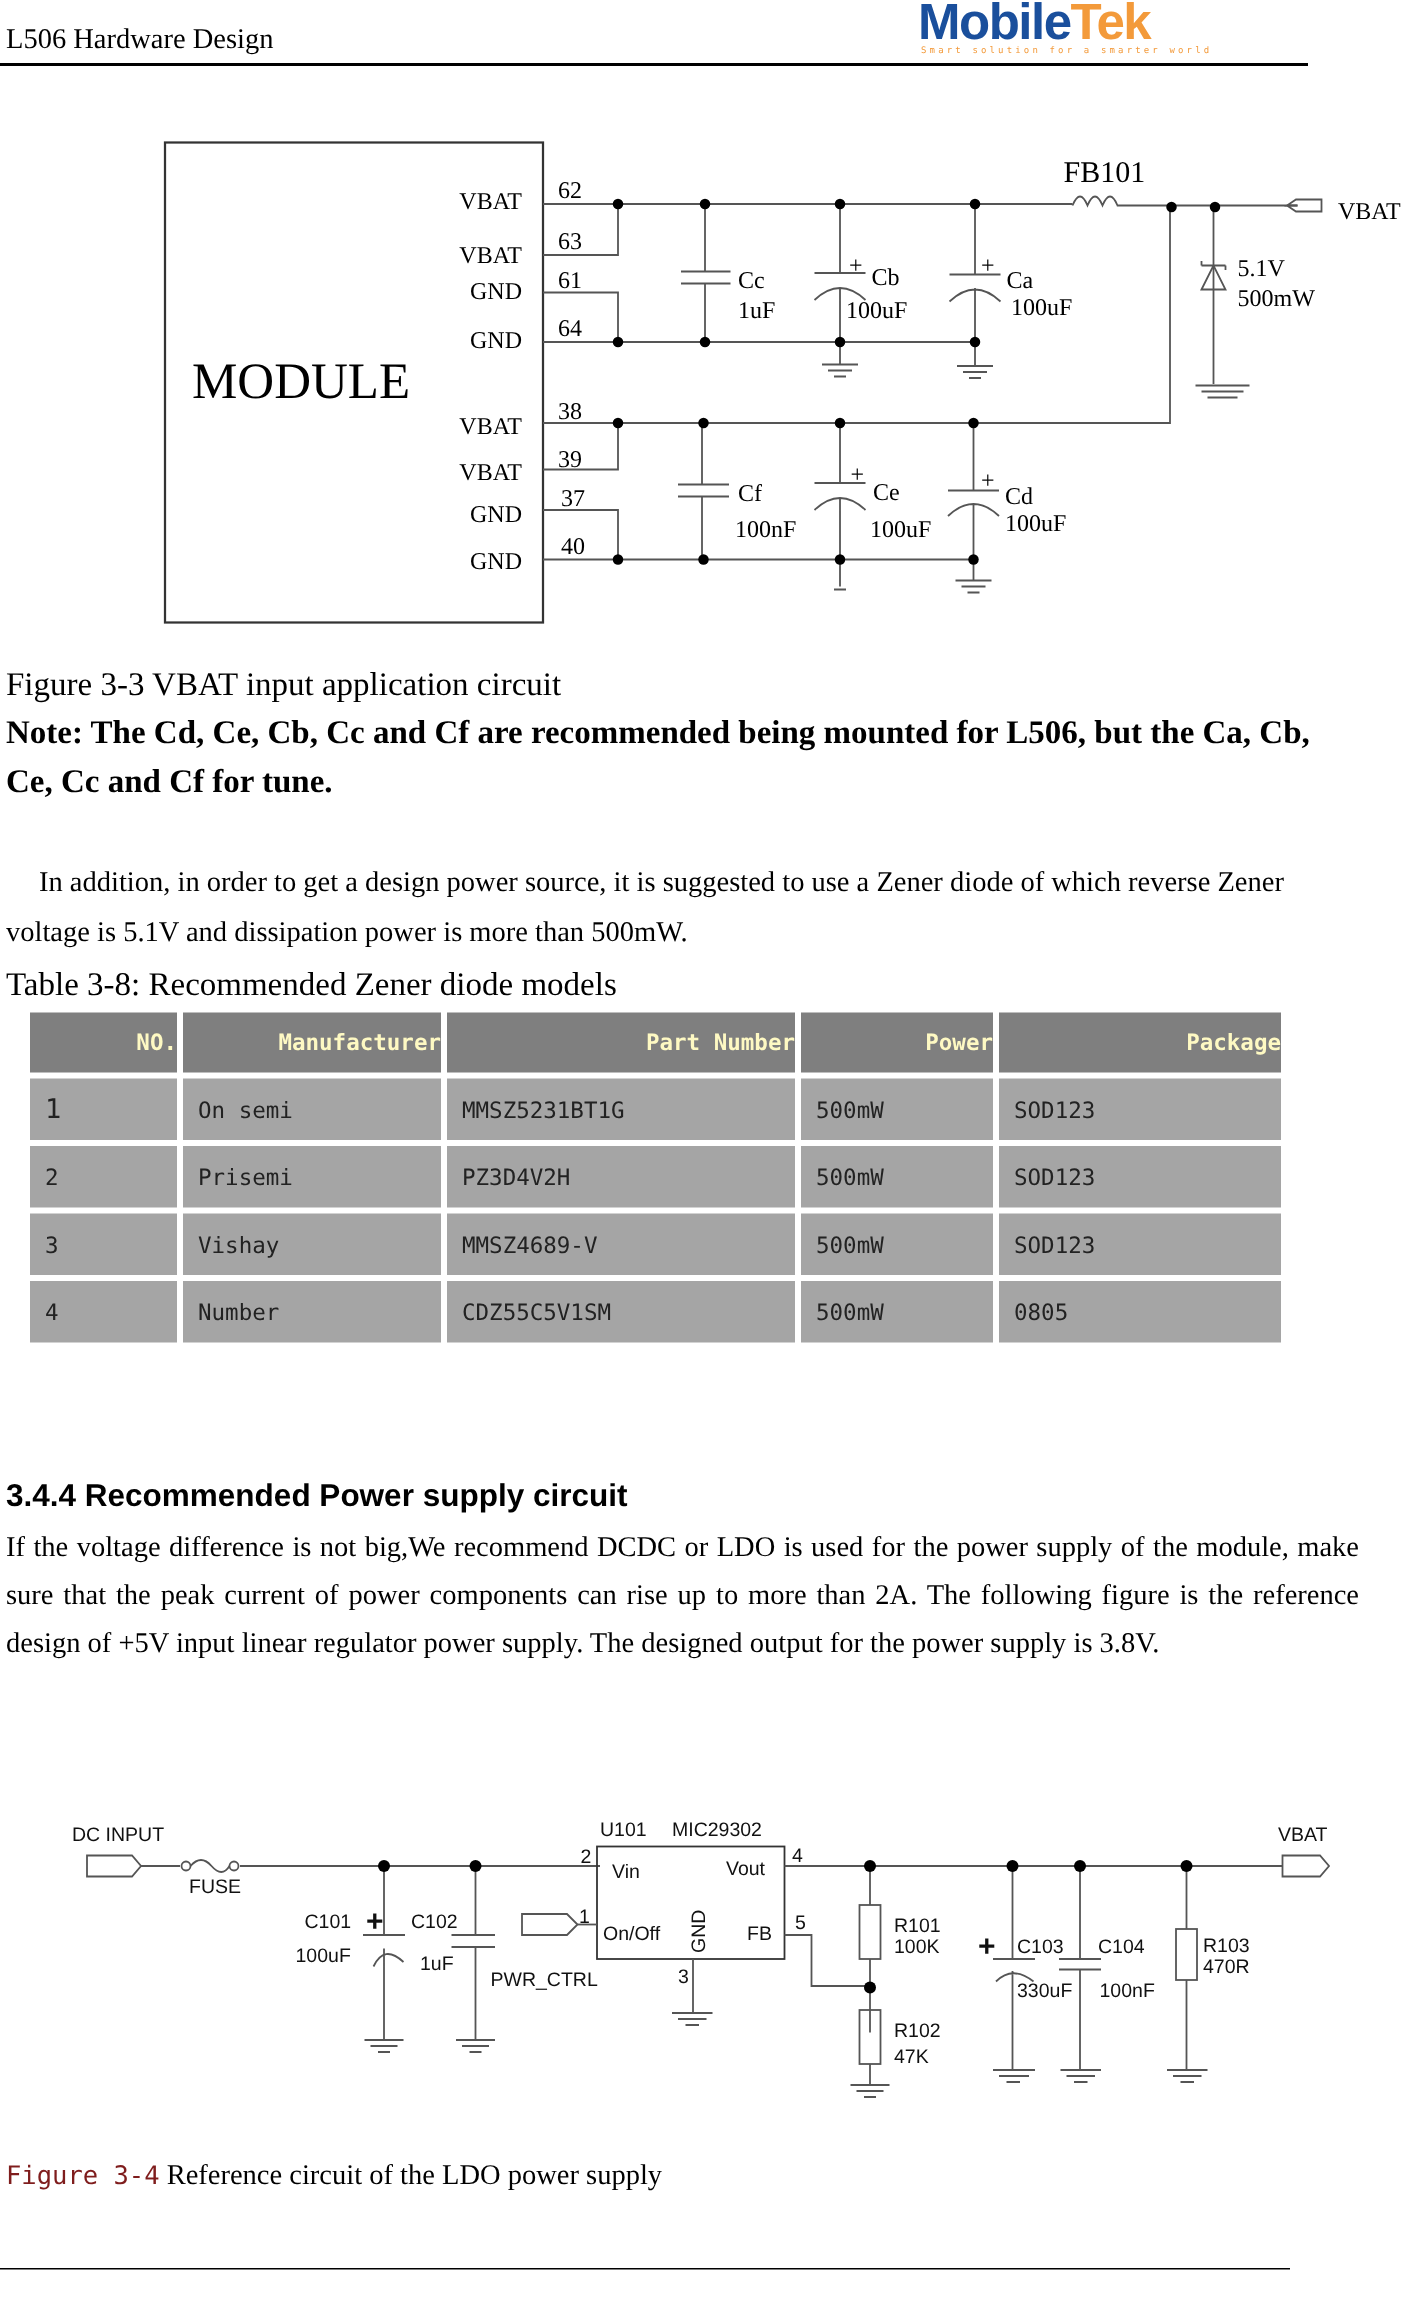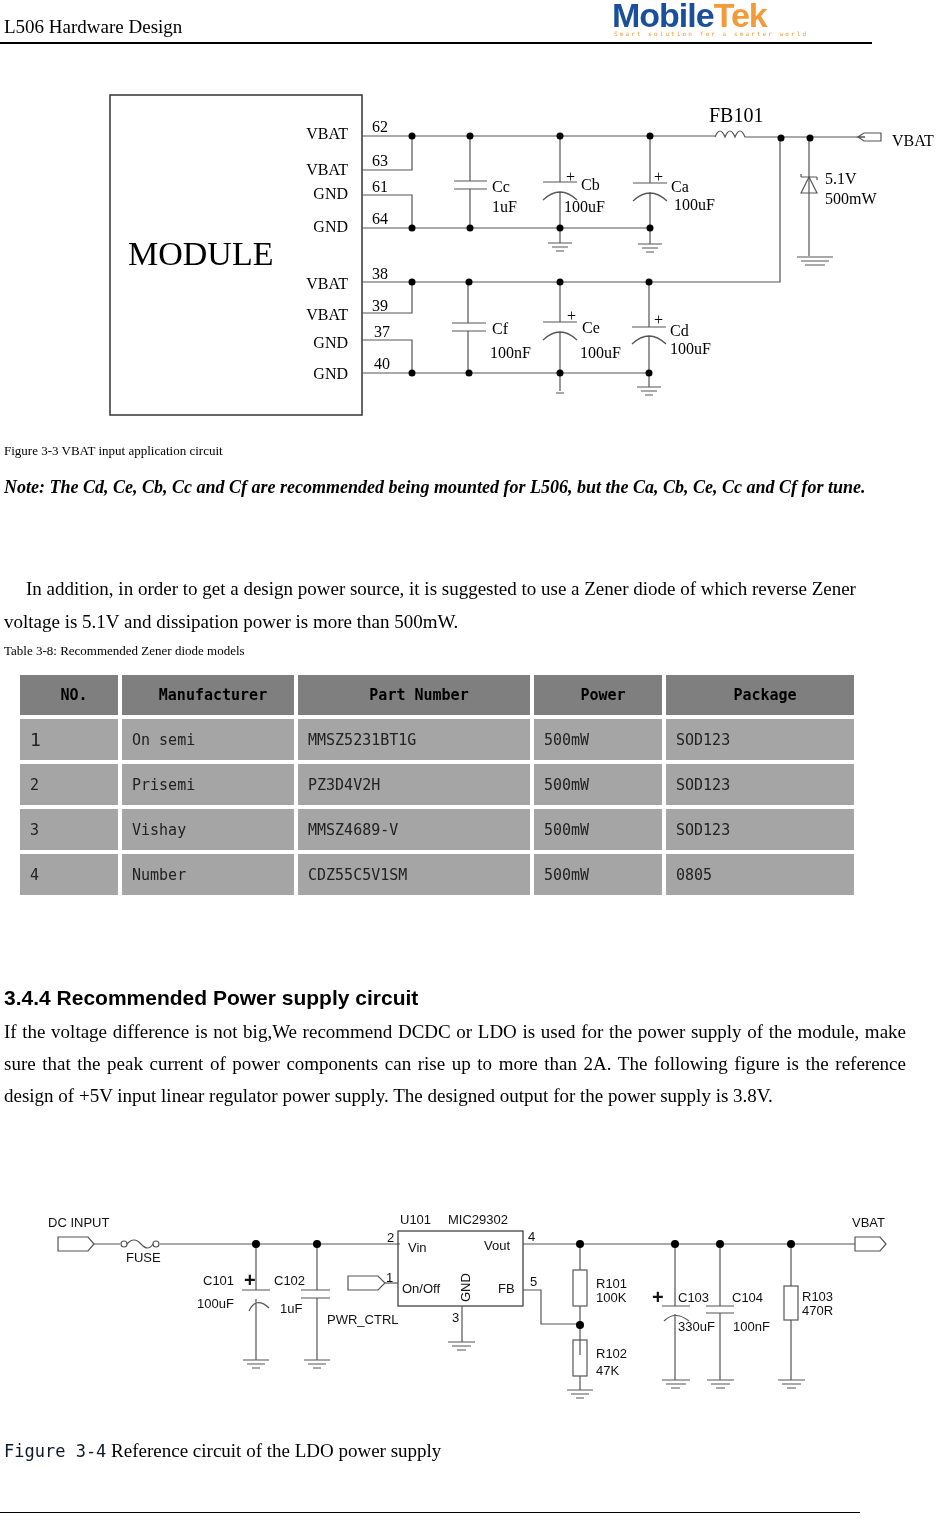--- a/index.html
+++ b/index.html
@@ -5,30 +5,30 @@
   html, body { margin:0; padding:0; background:#fff; }
   body { width:940px; height:1540px; position:relative; overflow:hidden; font-family:"Liberation Serif", serif; color:#000; }
   .abs { position:absolute; }
   .hdr-title { left:4px; top:16px; font-size:19px; }
   .hdr-line { left:0; top:42px; width:872px; height:2px; background:#000; }
   .logo { left:612px; top:0px; width:205px; height:40px; }
   .logo .brand { position:absolute; left:0; top:-4px; font-family:"Liberation Sans", sans-serif; font-size:34px; font-weight:bold; letter-spacing:-1px; }
   .logo .tag { position:absolute; left:2px; top:30px; font-family:"DejaVu Sans Mono", monospace; font-size:6px; letter-spacing:2.1px; color:#f39a3a; white-space:nowrap; }
   svg text { font-family:"Liberation Serif", serif; }
   .sch2 text { font-family:"Liberation Sans", sans-serif; }
-  .cap { font-size:13px; }
-  .note { font-size:18px; font-weight:bold; font-style:italic; line-height:33px; width:880px; }
+  .cap { font-size:22px; }
+  .note { font-size:22px; font-weight:bold; line-height:33px; width:880px; }
   .para { font-size:19px; line-height:33px; }
   table.zt { position:absolute; left:16px; top:671px; border-collapse:separate; border-spacing:4px 4px; font-family:"DejaVu Sans Mono", monospace; font-size:15px; }
-  table.zt th { background:#7f7f7f; color:#000000; font-weight:bold; text-align:center; height:40px; padding:0 0 0 10px; font-size:15px; }
+  table.zt th { background:#7f7f7f; color:#fef9c3; font-weight:bold; text-align:right; height:40px; padding:0 0 0 10px; font-size:15px; }
   table.zt td { background:#a5a5a5; color:#222; text-align:left; height:41px; padding:0 0 0 10px; }
   .h3 { left:4px; top:986px; font-family:"Liberation Sans", sans-serif; font-weight:bold; font-size:21px; }
   .body2 { left:4px; top:1016px; width:902px; font-size:19px; line-height:32px; text-align:justify; }
   .fig4 { left:4px; top:1440px; font-size:19px; }
-  .fig4 .mono { font-family:"DejaVu Sans Mono", monospace; color:#0f172a; font-size:17px; }
+  .fig4 .mono { font-family:"DejaVu Sans Mono", monospace; color:#7f1d1d; font-size:17px; }
   .ftr-line { left:0; top:1512px; width:860px; height:1px; background:#000; }
   .ftr { left:10px; top:1517px; font-size:19px; word-spacing:6px;margin-top:28px; }
 </style>
 </head>
 <body>
 
 <div class="abs hdr-title">L506 Hardware Design</div>
 <div class="abs logo">
   <div class="brand"><span style="color:#1a4f9c">Mobile</span><span style="color:#f39a3a">Tek</span></div>
   <div class="tag">Smart solution for a smarter world</div>

